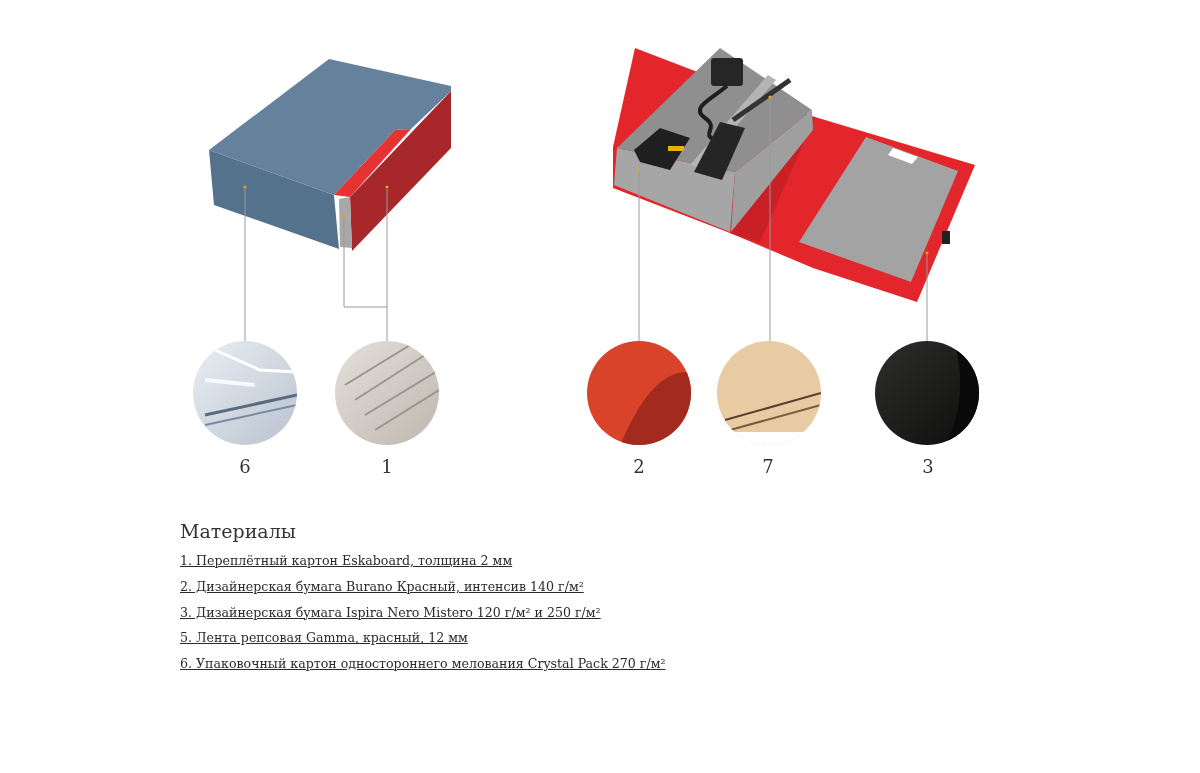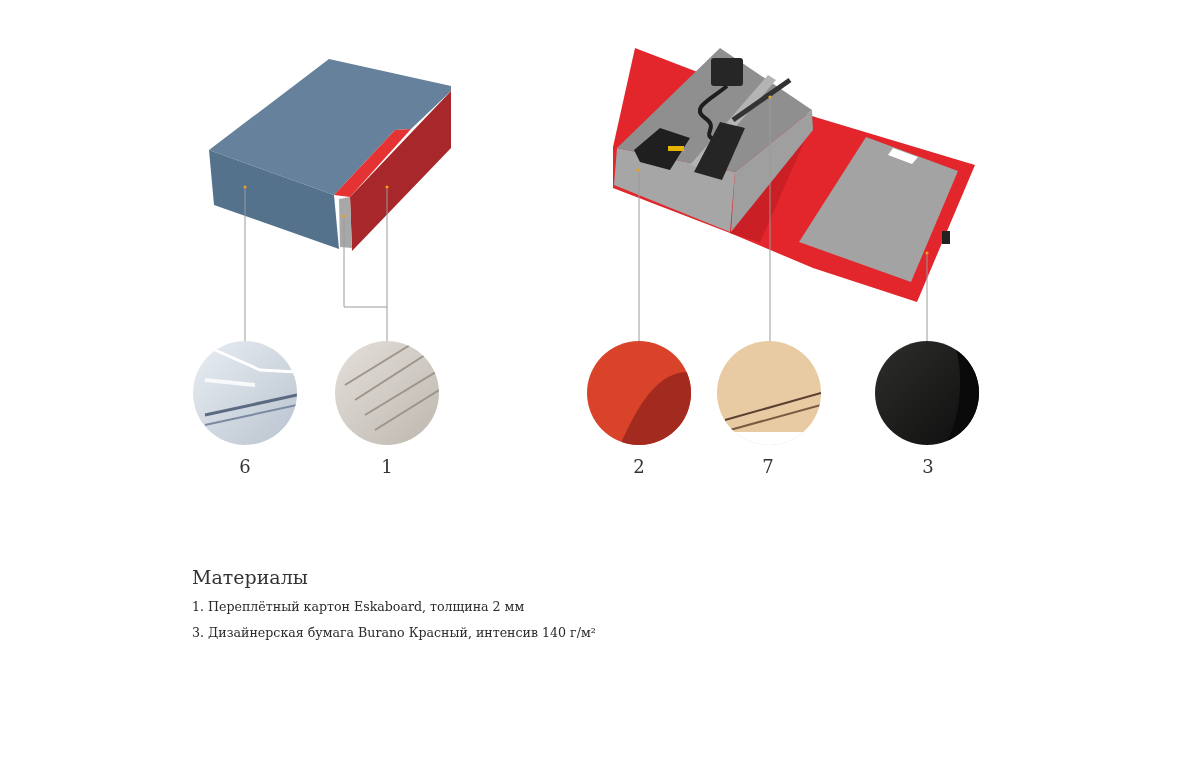--- a/index.html
+++ b/index.html
@@ -1,22 +1,22 @@
 <!DOCTYPE html>
 <html><head>
 <meta charset="utf-8">
 <style>
   html, body { margin:0; padding:0; background:#ffffff; }
   body { width:1200px; height:773px; position:relative; overflow:hidden;
          font-family:"DejaVu Serif", serif; color:#2a2a2a; }
   svg { position:absolute; left:0; top:0; }
   .num { position:absolute; font-family:"DejaVu Serif", serif; font-size:18px; color:#333; width:40px; text-align:center; }
-  .legend { position:absolute; left:192px; top:520px;margin-top:46px; }
+  .legend { position:absolute; left:180px; top:520px; }
   .legend h2 { margin:0 0 6px 0; font-weight:normal; font-size:19px; color:#333; }
-  .legend ol { margin:0; padding:0; list-style:none; }
+  .legend ol { margin:0; padding:0; list-style:none;text-decoration:underline; }
   .legend li { font-size:12.6px; height:25.8px; line-height:25.8px; color:#2a2a2a; white-space:nowrap; }
 </style>
 </head>
 <body>
 
 <svg width="1200" height="773">
   <defs>
     <clipPath id="c6">
         <circle cx="245" cy="393" r="52"></circle>
       </clipPath>
@@ -129,15 +129,18 @@
 <div class="num" style="left:225px; top:456px;">6</div>
 <div class="num" style="left:367px; top:456px;">1</div>
 <div class="num" style="left:619px; top:456px;">2</div>
 <div class="num" style="left:748px; top:456px;">7</div>
 <div class="num" style="left:908px; top:456px;">3</div>
 
 <div class="legend">
   <h2>Материалы</h2>
   <ol>
     <li>1. Переплётный картон Eskaboard, толщина 2 мм</li>
-    <li>3. Дизайнерская бумага Burano Красный, интенсив 140 г/м²</li>
+    <li>2. Дизайнерская бумага Burano Красный, интенсив 140 г/м²</li>
+    <li>3. Дизайнерская бумага Ispira Nero Mistero 120 г/м² и 250 г/м²</li>
+    <li>5. Лента репсовая Gamma, красный, 12 мм</li>
+    <li>6. Упаковочный картон одностороннего мелования Crystal Pack 270 г/м²</li>
   </ol>
 </div>
 
 </body></html>

